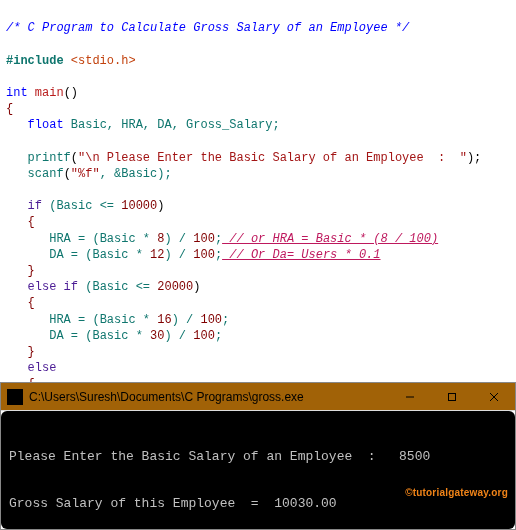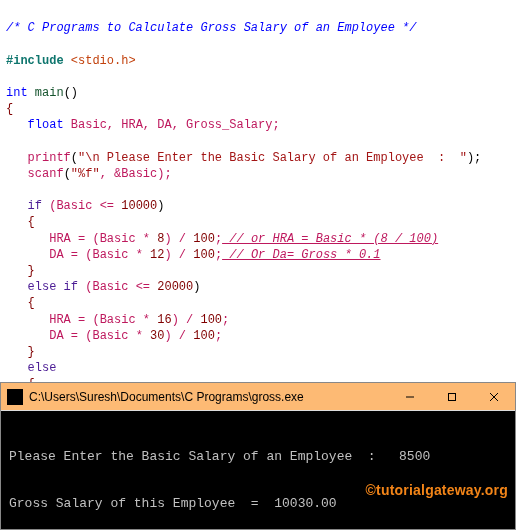--- a/index.html
+++ b/index.html
@@ -15,40 +15,40 @@
     .code-area {
       padding: 4px 6px;
       line-height: 1.35;
       white-space: pre;
     }
     .c-comment { color: #0000ff; font-style: italic; }
     .c-preproc { color: #0f766e; font-weight: bold; }
     .c-include { color: #c2410c; }
     .c-keyword { color: #4c1d95; }
     .c-type { color: #0000ff; }
-    .c-func { color: #14532d; }
+    .c-func { color: #b91c1c; }
     .c-string { color: #a31515; }
     .c-num { color: #800000; }
-    .c-ident { color: #be185d; }
+    .c-ident { color: #0f766e; }
     .c-paren { color: #000000; }
     .c-brace { color: #800000; }
     .c-inline-comment { color: #be185d; font-style: italic; text-decoration: underline; }
     .console-window {
       position: absolute;
       bottom: 0;
       left: 0;
       right: 0;
       border: 1px solid #888;
       background: #fff;
     }
     .titlebar {
       display: flex;
       align-items: center;
       height: 28px;
-      background: #fdba74;
+      background: #a16207;
       border-bottom: 1px solid #ddd;
       font-family: 'Segoe UI', Tahoma, sans-serif;
       font-size: 12px;
       color: #000;
     }
     .titlebar-icon {
       width: 16px;
       height: 16px;
       margin: 0 6px;
       background: #000;
@@ -75,52 +75,53 @@
     .tb-btn svg { width: 10px; height: 10px; }
     .console-body {
       background: #000000;
       color: #c0c0c0;
       font-family: Consolas, 'Courier New', monospace;
       font-size: 13px;
       padding: 10px 8px 14px 8px;
       line-height: 1.8;
       white-space: pre;
       min-height: 70px;
+      border-radius: 6px;
     }
     .watermark {
       position: absolute;
       right: 8px;
       bottom: 32px;
       color: #ff8c1a;
       font-family: Arial, sans-serif;
-      font-size: 14px;
+      font-size: 10px;
       font-weight: bold;
       opacity: 0.95;
       letter-spacing: 0.2px;
     }
   </style>
 </head>
 <body>
 
 <div class="code-area">
-<span class="c-comment">/* C Programs to Calculate Gross Salary of an Employee */</span>
+<span class="c-comment">/* C Program to Calculate Gross Salary of an Employee */</span>
 
 <span class="c-preproc">#include</span> <span class="c-include">&lt;stdio.h&gt;</span>
 
 <span class="c-type">int</span> <span class="c-func">main</span><span class="c-paren">()</span>
 <span class="c-brace">{</span>
    <span class="c-type">float</span><span class="c-ident"> Basic, HRA, DA, Gross_Salary;</span>
 
    <span class="c-ident">printf</span>(<span class="c-string">"\n Please Enter the Basic Salary of an Employee  :  "</span>);
    <span class="c-ident">scanf</span>(<span class="c-string">"%f"</span><span class="c-ident">, &amp;Basic);</span>
 
    <span class="c-keyword">if</span><span class="c-ident"> (Basic &lt;= </span><span class="c-num">10000</span><span class="c-paren">)</span>
    <span class="c-brace">{</span>
       <span class="c-ident">HRA = (Basic * </span><span class="c-num">8</span><span class="c-ident">) / </span><span class="c-num">100</span><span class="c-ident">;</span><span class="c-inline-comment"> // or HRA = Basic * (8 / 100)</span>
-      <span class="c-ident">DA = (Basic * </span><span class="c-num">12</span><span class="c-ident">) / </span><span class="c-num">100</span><span class="c-ident">;</span><span class="c-inline-comment"> // Or Da= Gross * 0.1</span>
+      <span class="c-ident">DA = (Basic * </span><span class="c-num">12</span><span class="c-ident">) / </span><span class="c-num">100</span><span class="c-ident">;</span><span class="c-inline-comment"> // Or Da= Users * 0.1</span>
    <span class="c-brace">}</span>
    <span class="c-keyword">else if</span><span class="c-ident"> (Basic &lt;= </span><span class="c-num">20000</span><span class="c-paren">)</span>
    <span class="c-brace">{</span>
       <span class="c-ident">HRA = (Basic * </span><span class="c-num">16</span><span class="c-ident">) / </span><span class="c-num">100</span><span class="c-ident">;</span>
       <span class="c-ident">DA = (Basic * </span><span class="c-num">30</span><span class="c-ident">) / </span><span class="c-num">100</span><span class="c-ident">;</span>
    <span class="c-brace">}</span>
    <span class="c-keyword">else</span>
    <span class="c-brace">{</span>
       <span class="c-ident">HRA = (Basic * </span><span class="c-num">24</span><span class="c-ident">) / </span><span class="c-num">100</span><span class="c-ident">;</span>
       <span class="c-ident">DA = (Basic * </span><span class="c-num">30</span><span class="c-ident">) / </span><span class="c-num">100</span><span class="c-ident">;</span>

